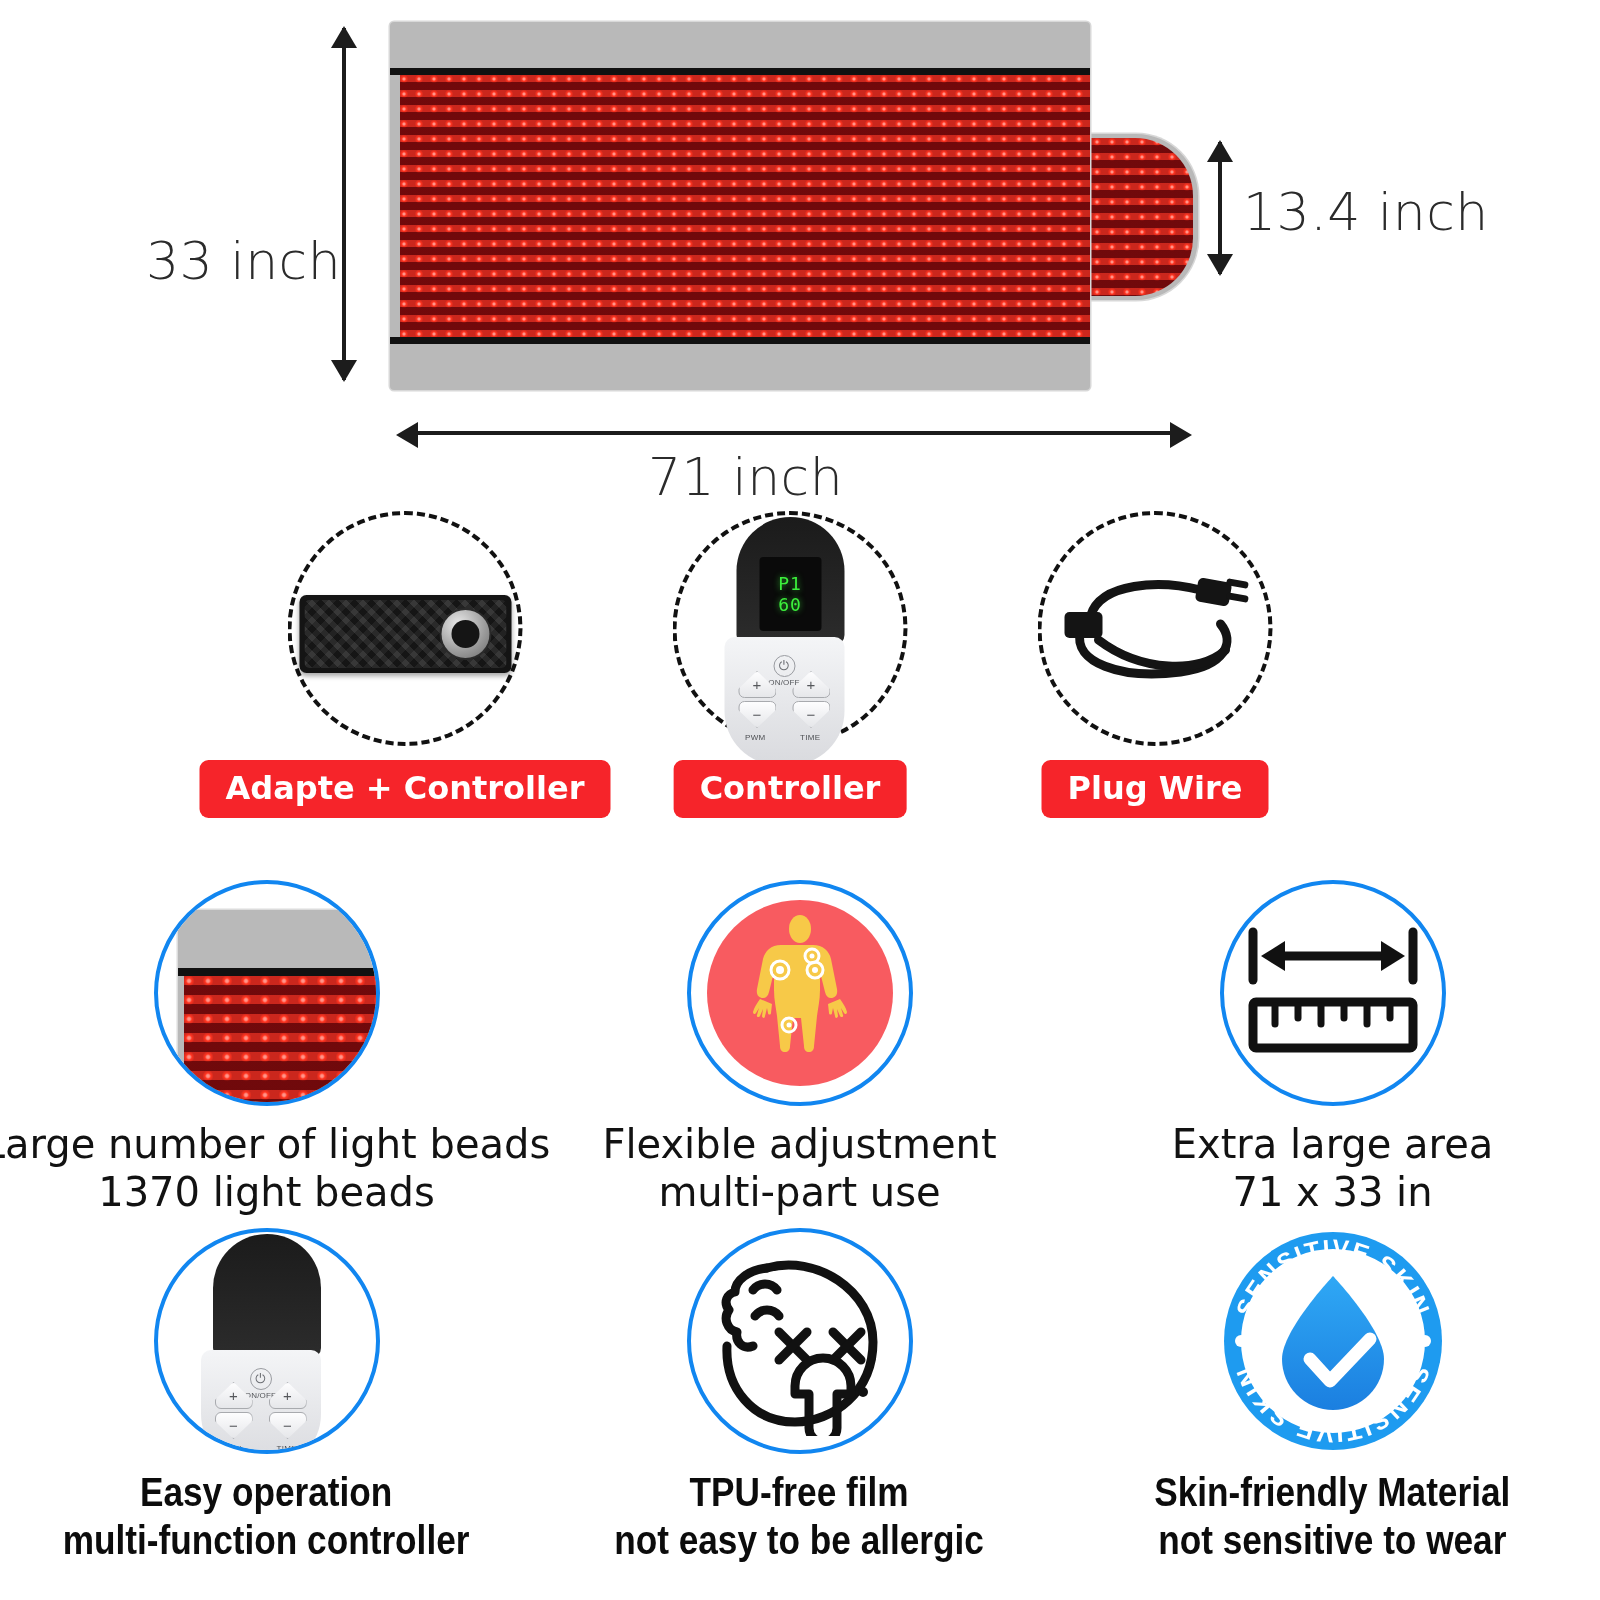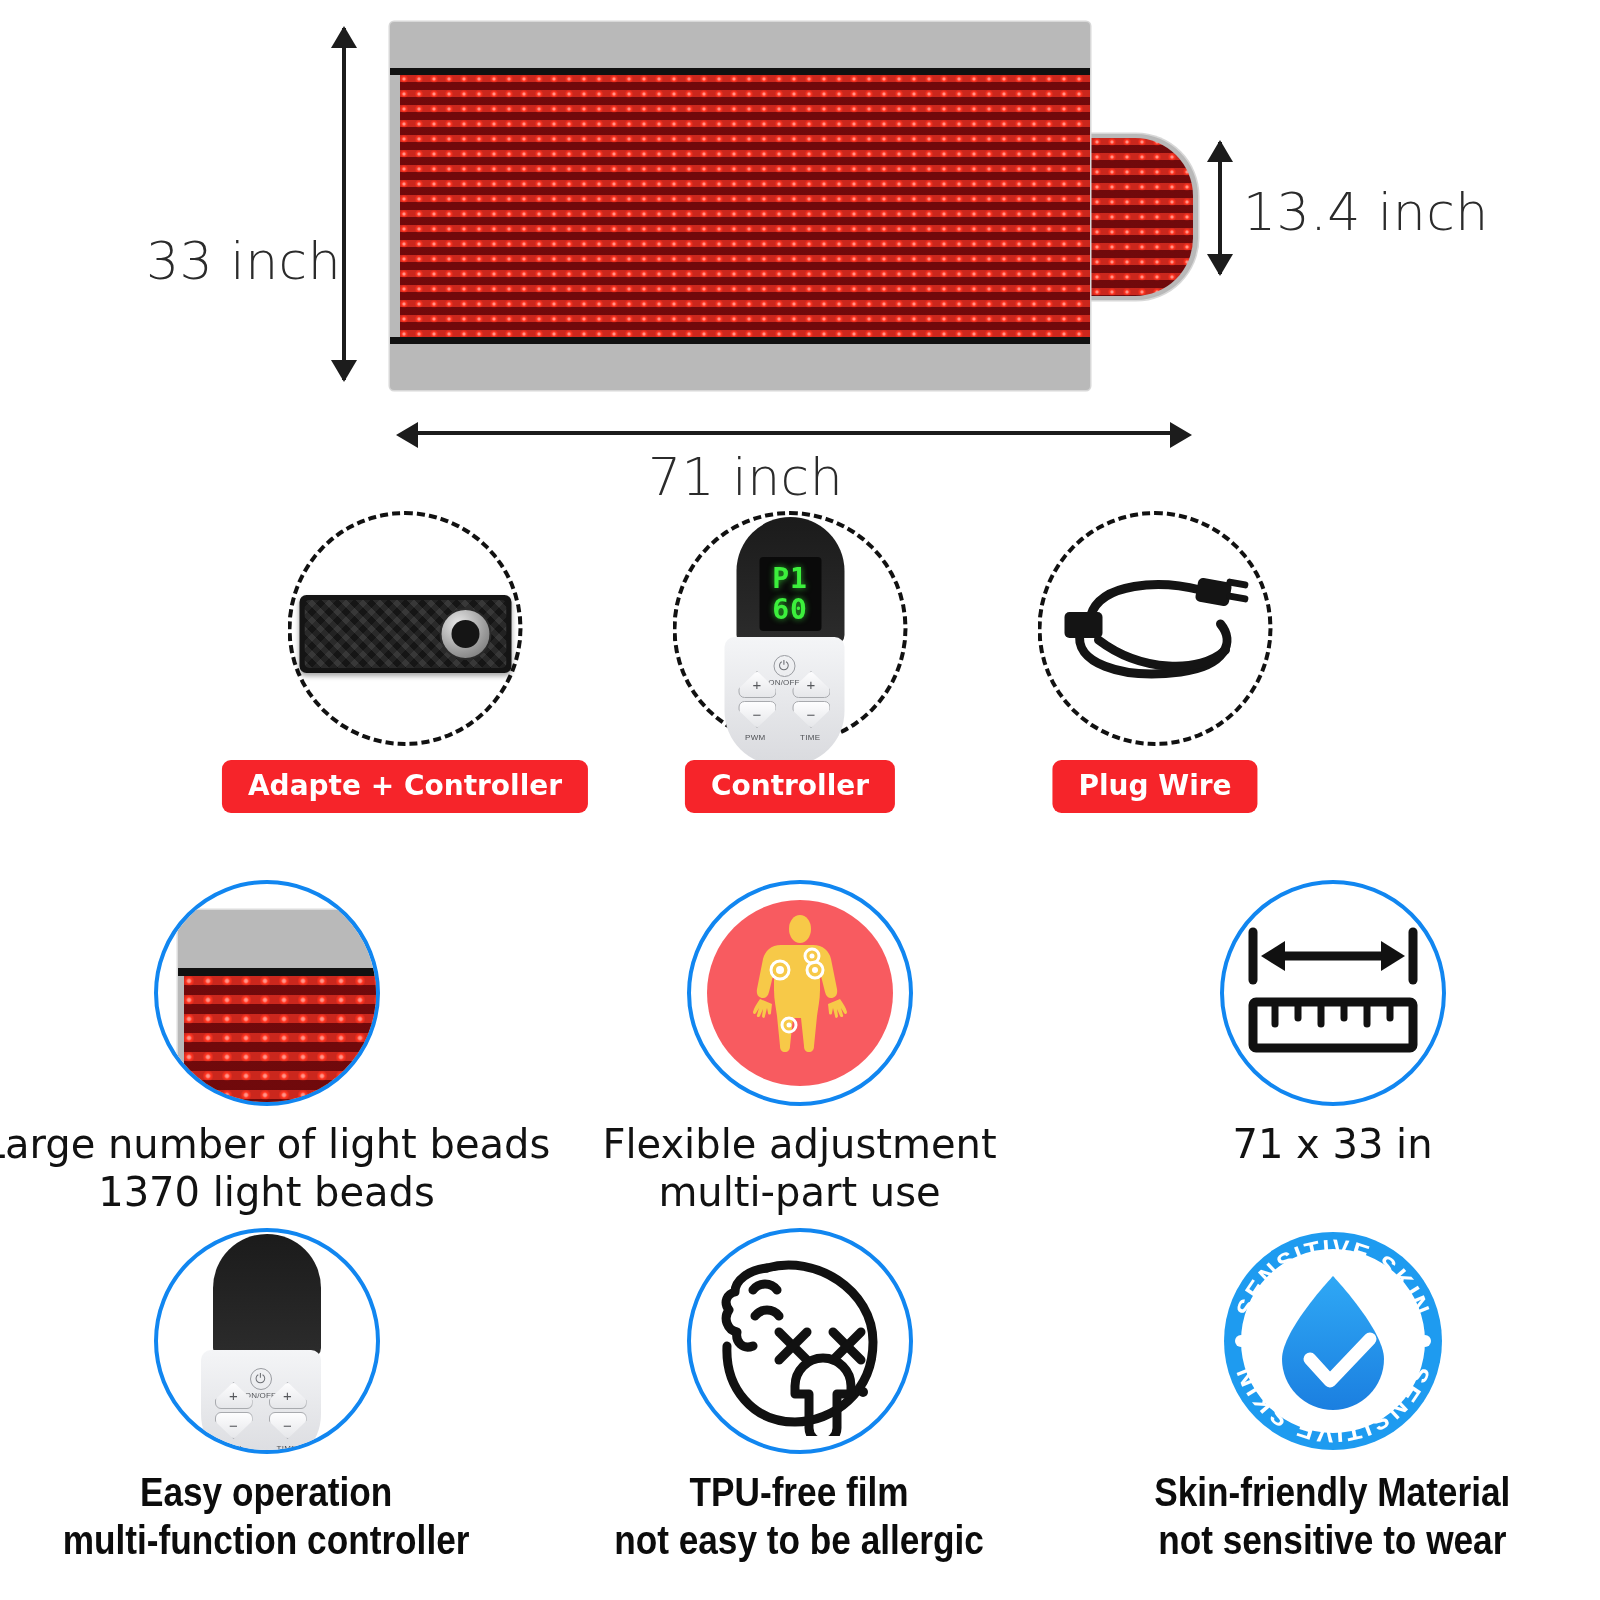--- a/index.html
+++ b/index.html
@@ -84,21 +84,21 @@
   .acc-circle {
     position: absolute; left: 50%; top: 6px; transform: translateX(-50%);
     width: 235px; height: 235px; border-radius: 50%;
     border: 4px dashed #111;
   }
   .acc-art { position: absolute; left: 50%; top: 6px; transform: translateX(-50%); width: 235px; height: 235px; }
   .acc-badge {
     position: absolute; left: 50%; top: 255px; transform: translateX(-50%);
     background: #f6242a; color: #fff;
     font-family: "DejaVu Sans", sans-serif;
-    font-weight: 700; font-size: 28px;
+    font-weight: 700; font-size: 32px;
     padding: 9px 26px 11px; border-radius: 9px;
     white-space: nowrap;
   }
 
   
   .adapter-box {
     position: absolute; left: 12px; top: 84px; width: 212px; height: 78px;
     border-radius: 7px;
     background: #141414;
     box-shadow: 0 3px 5px rgba(0,0,0,.35);
@@ -129,21 +129,21 @@
     border-radius: 54px 54px 10px 10px;
   }
   .ctrl-screen {
     position: absolute; left: 50%; top: 40px; transform: translateX(-50%);
     width: 62px; height: 74px; background: #0a0a0a; border-radius: 4px;
     display: flex; flex-direction: column; align-items: center; justify-content: center;
     gap: 3px;
   }
   .ctrl-digits {
     font-family: "DejaVu Sans Mono", monospace;
-    font-weight: 700; font-size: 28px; color: #3cf03c;
+    font-weight: 400; font-size: 18px; color: #3cf03c;
     letter-spacing: 1px; line-height: 1;
     text-shadow: 0 0 6px rgba(60,240,60,.7);
   }
   .ctrl-bottom {
     position: absolute; left: -6px; top: 120px; width: 120px; height: 128px;
     background: linear-gradient(180deg, #f4f5f7, #d9dade);
     border-radius: 10px 10px 54px 54px;
   }
   .pw-btn {
     position: absolute; left: 50%; top: 18px; transform: translateX(-50%);
@@ -368,20 +368,21 @@
           <line x1="32" y1="88" x2="32" y2="106"></line>
           <line x1="55" y1="88" x2="55" y2="100"></line>
           <line x1="78" y1="88" x2="78" y2="106"></line>
           <line x1="101" y1="88" x2="101" y2="100"></line>
           <line x1="124" y1="88" x2="124" y2="106"></line>
           <line x1="147" y1="88" x2="147" y2="100"></line>
         </g>
       </svg>
     </div>
     <div class="feat-text ft-geo">
+      <span class="l1">Extra large area</span>
       <span class="l2">71 x 33 in</span>
     </div>
   </div>
 
   <div class="feat" style="left:0px; top:368px;">
     <div class="feat-circle">
       <div class="ctrl" style="top:2px; width:120px; height:230px;">
         <div class="ctrl-top" style="left:6px; height:124px;"></div>
         <div class="ctrl-bottom" style="top:116px; height:118px;">
           <div class="pw-btn">⏻</div>

